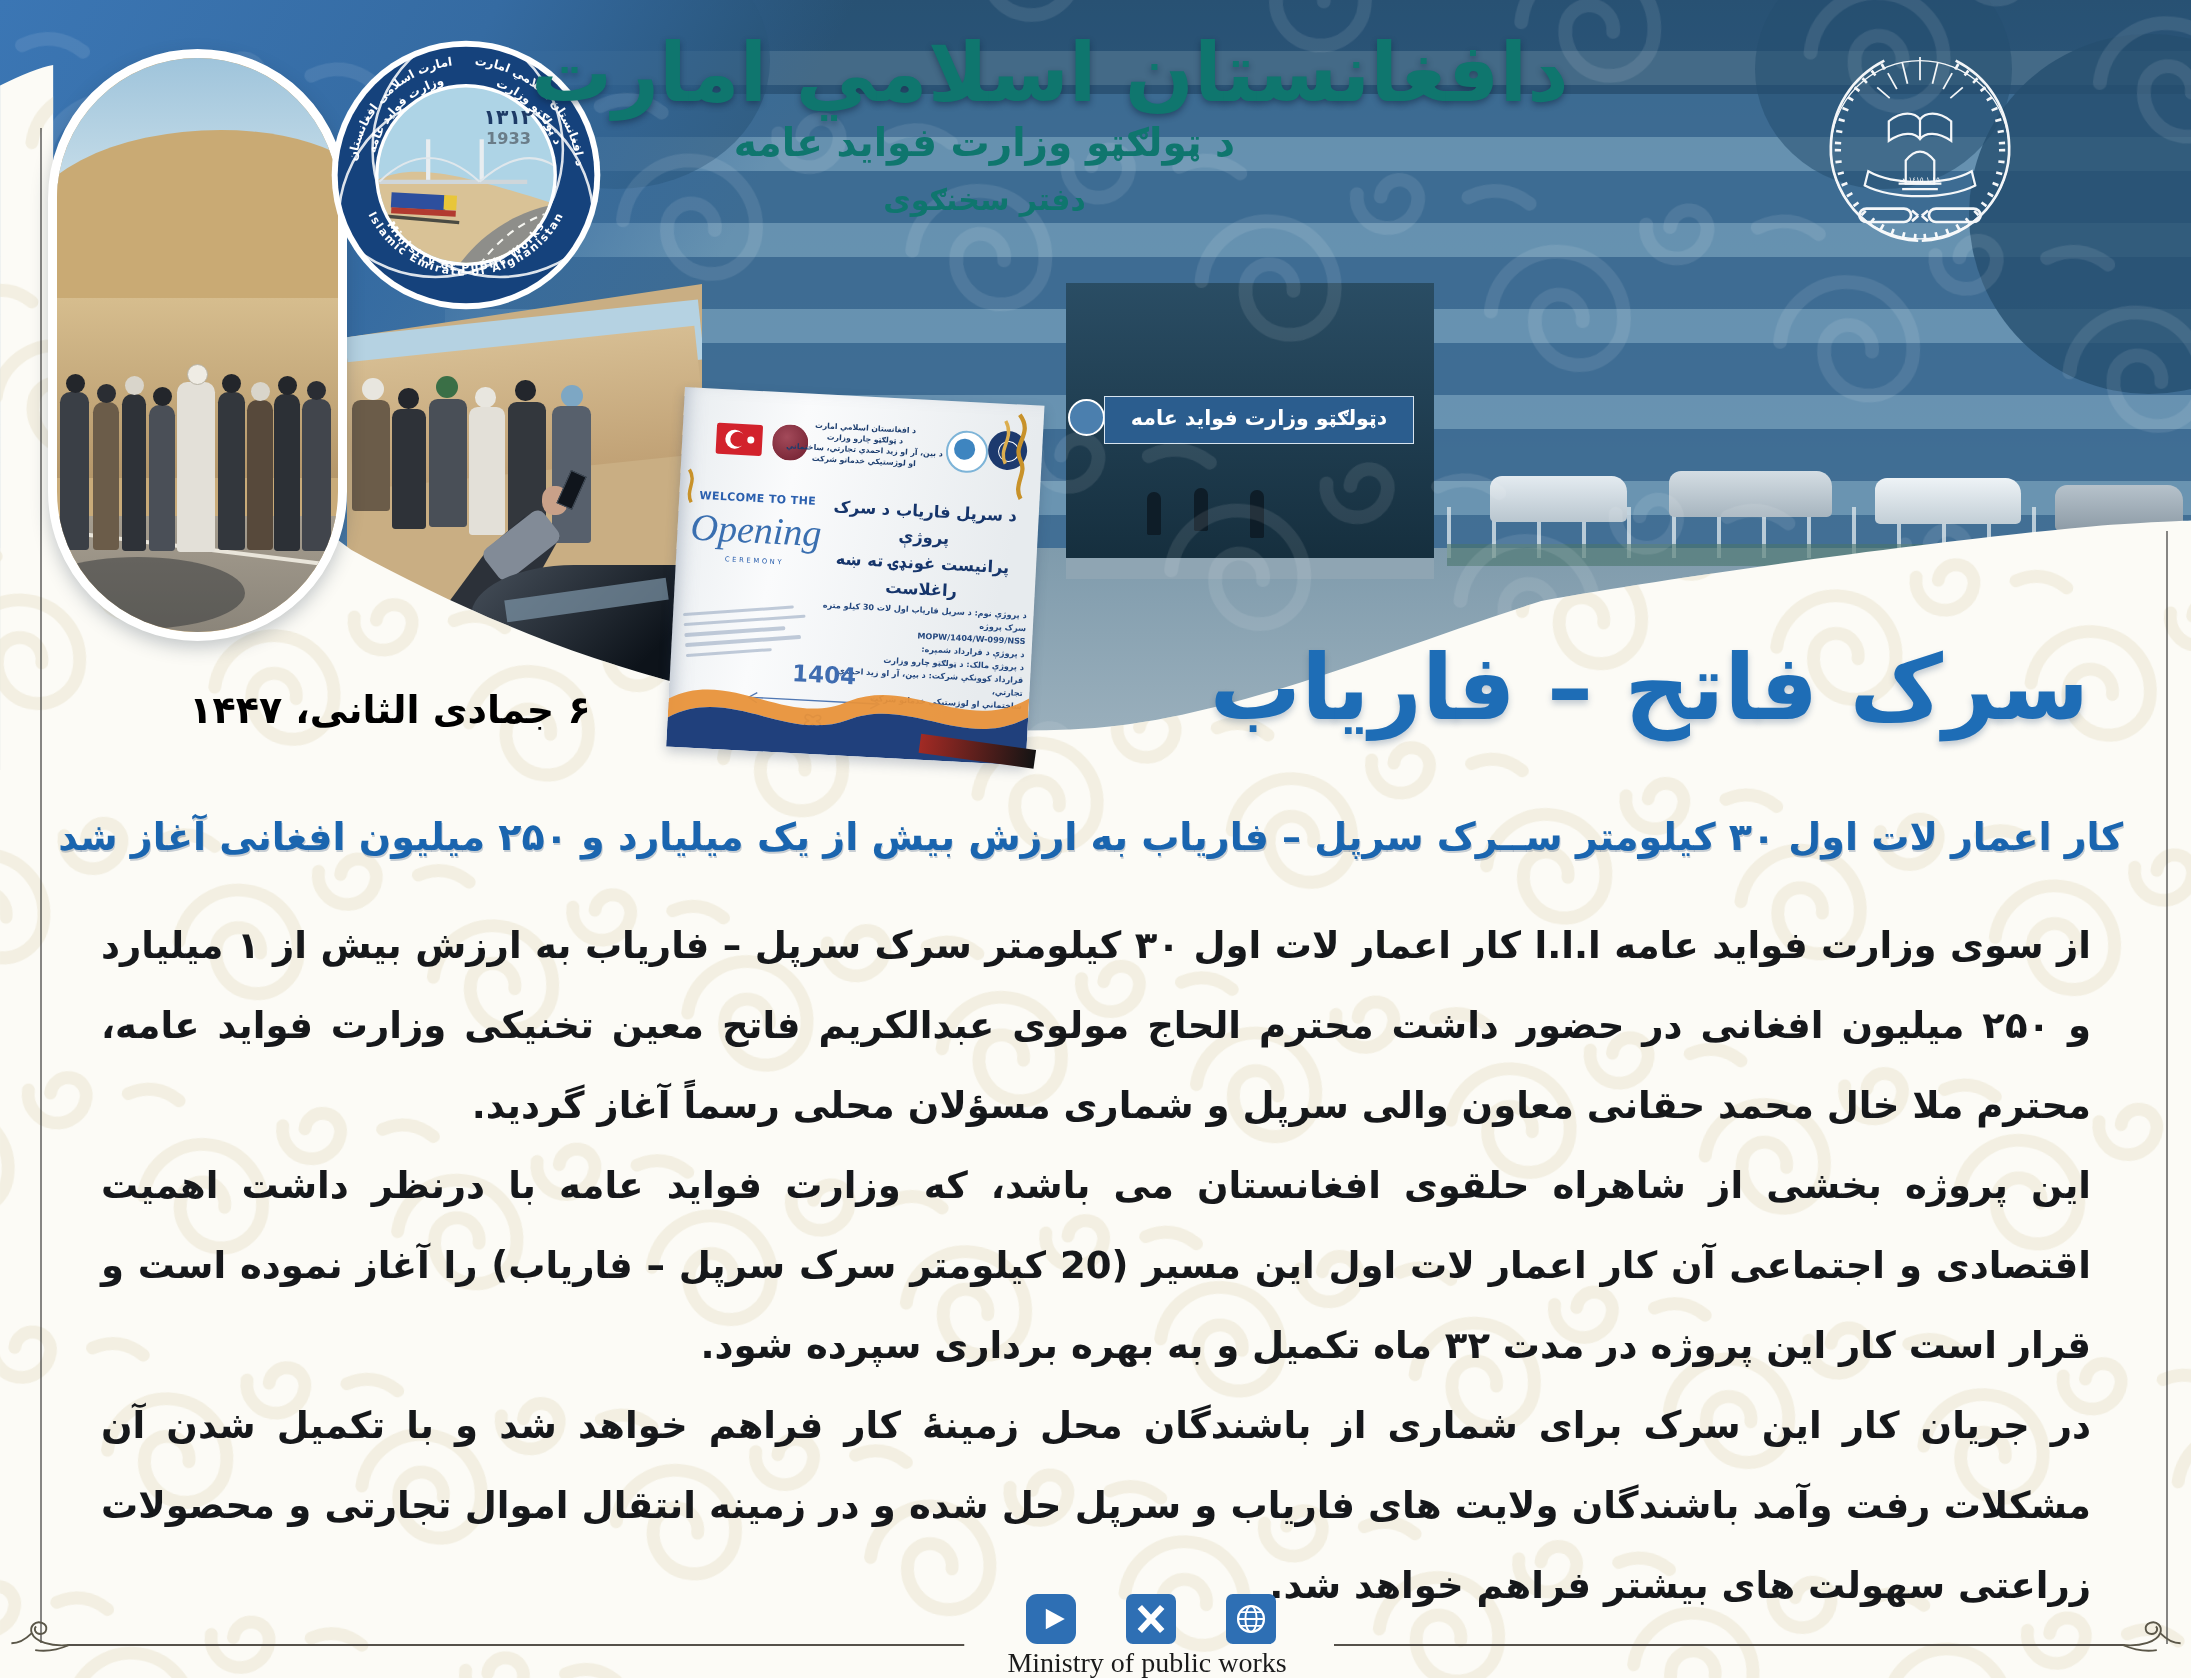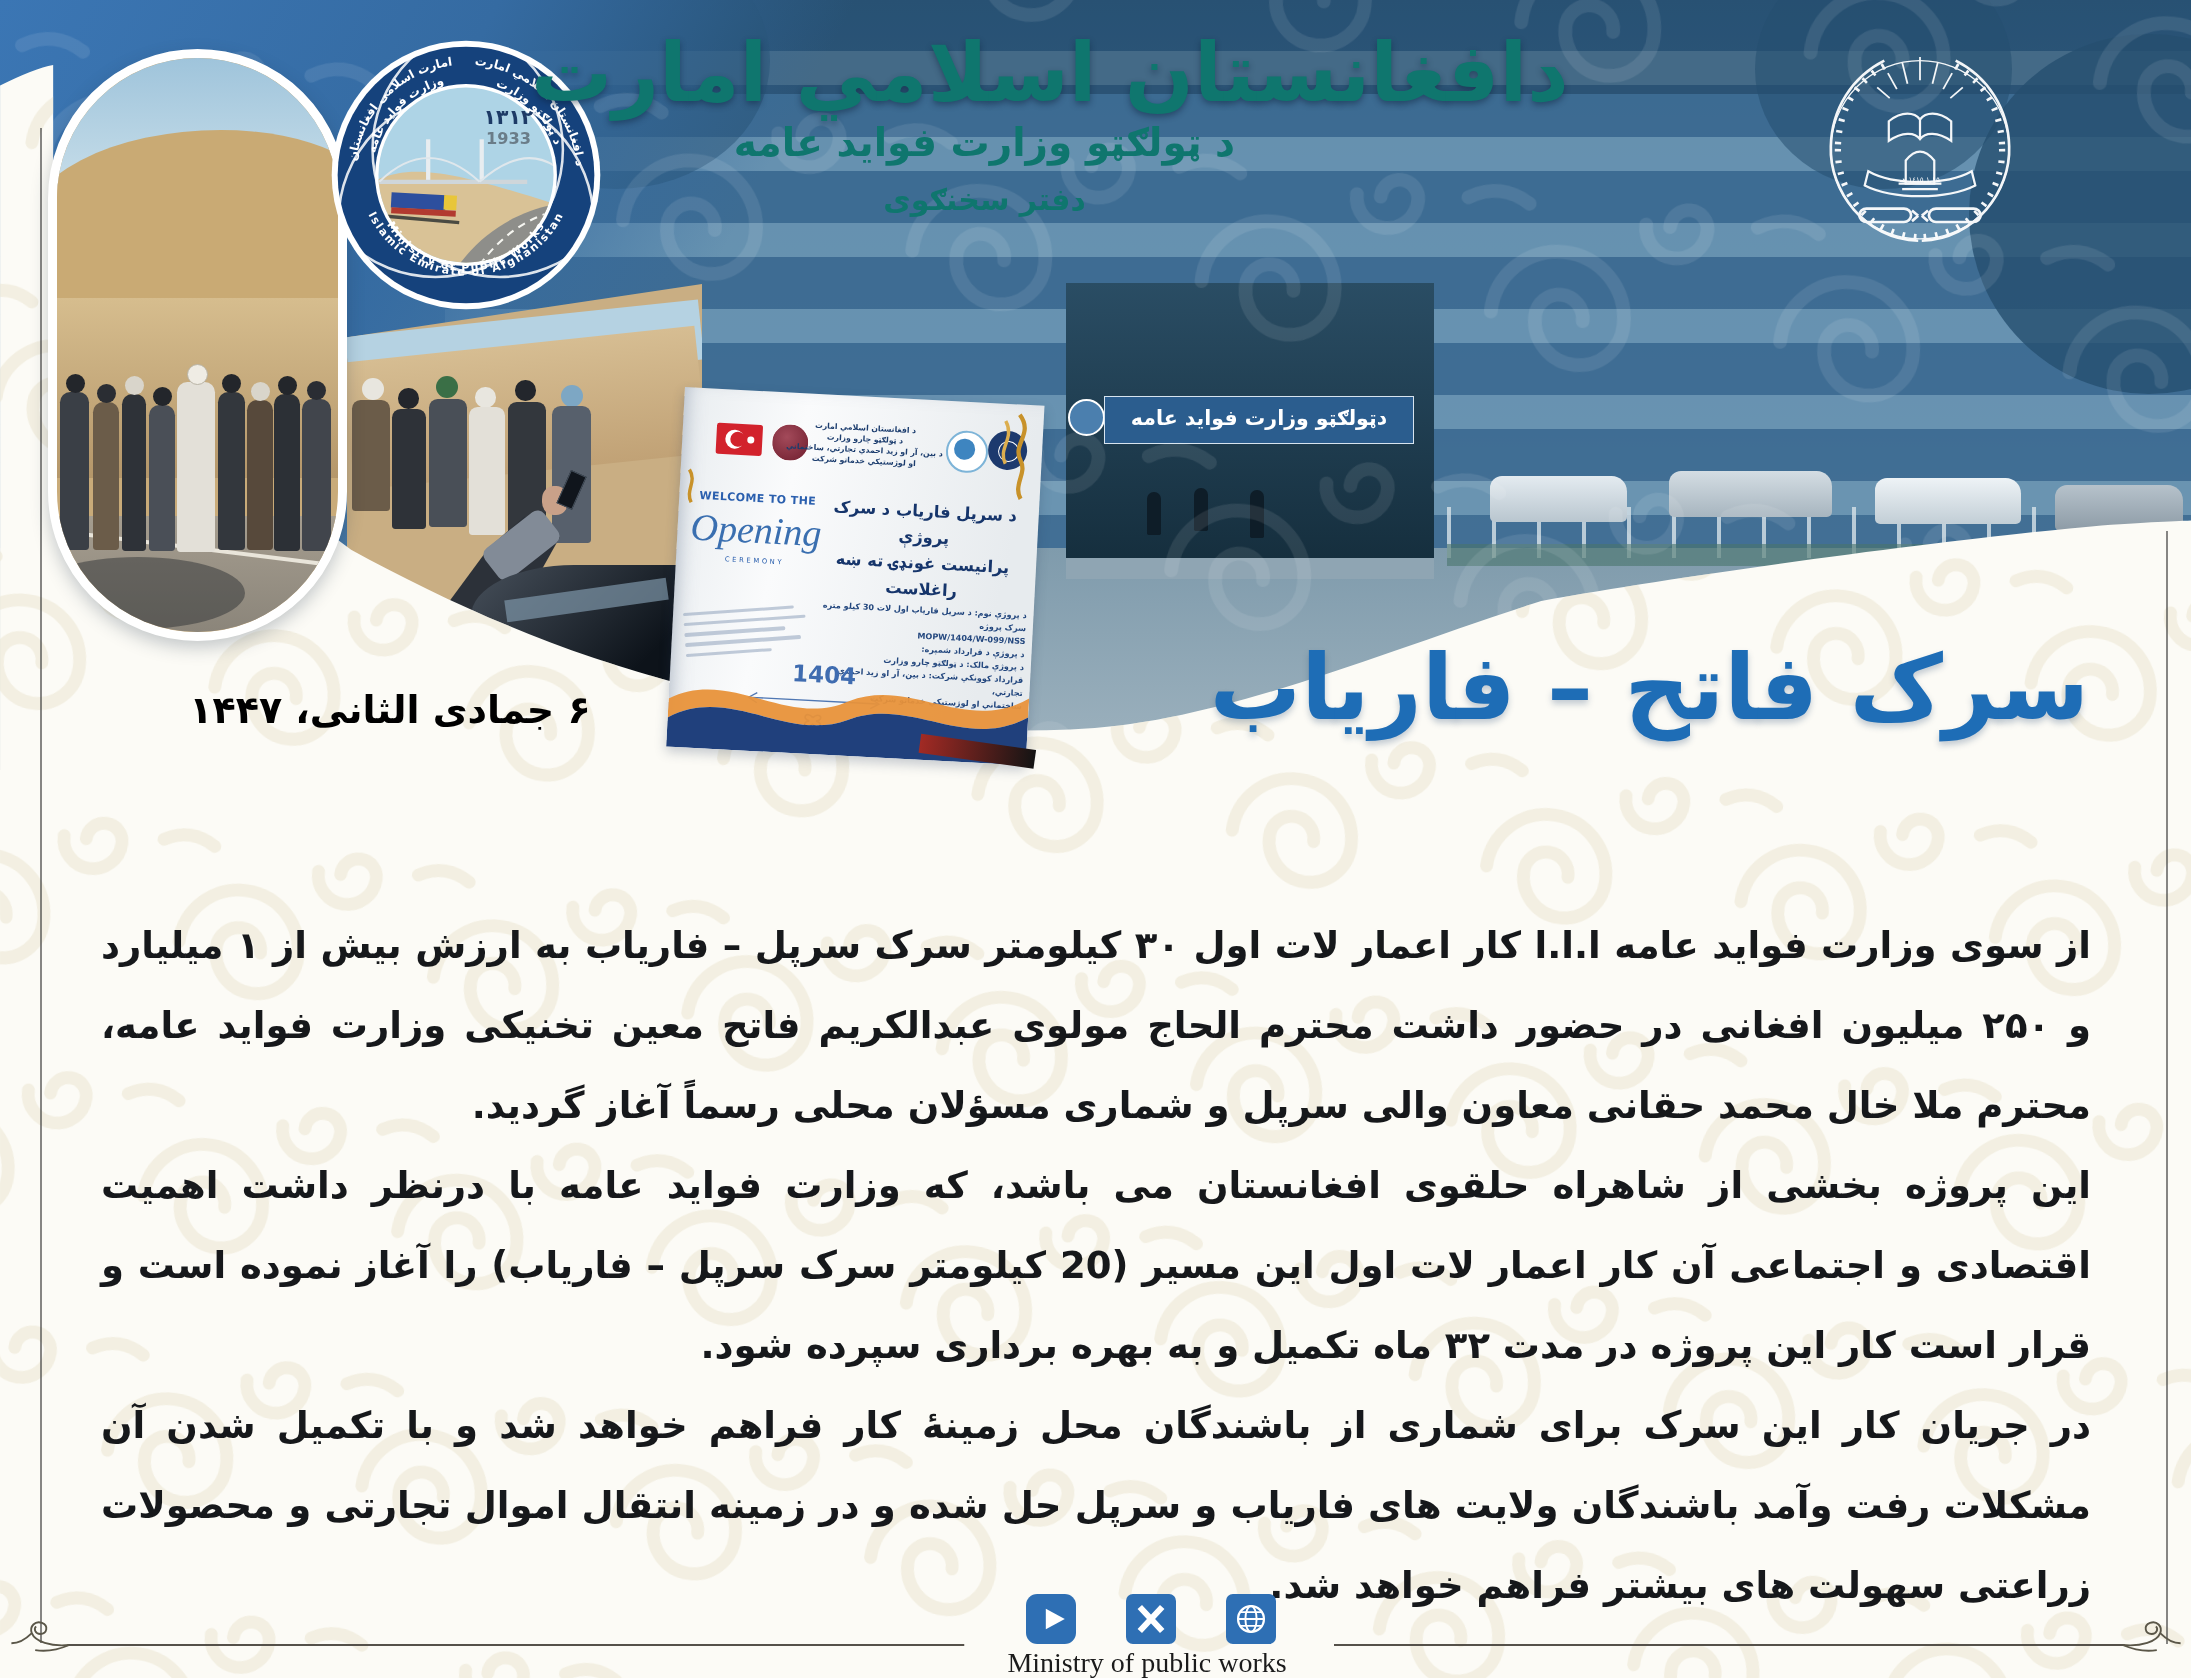--- a/index.html
+++ b/index.html
@@ -393,20 +393,21 @@
       </g>
     </g>
     <text x="120" y="158" fill="#ffffff" font-size="8" text-anchor="middle">١٤١٥,١,١٥ هـ</text>
   </svg>
 
   <div id="line-left"></div>
   <div id="line-right"></div>
 
   <div id="date-line">۶ جمادی الثانی، ۱۴۴۷</div>
   <div id="main-title">سرک فاتح – فاریاب</div>
+  <div id="subtitle">کار اعمار لات اول ۳۰ کیلومتر ســرک سرپل – فاریاب به ارزش بیش از یک میلیارد و ۲۵۰ میلیون افغانی آغاز شد</div>
 
   <div id="bodytext">
     <p>از سوی وزارت فواید عامه ا.ا.ا کار اعمار لات اول ۳۰ کیلومتر سرک سرپل – فاریاب به ارزش بیش از ۱ میلیارد و ۲۵۰ میلیون افغانی در حضور داشت محترم الحاج مولوی عبدالکریم فاتح معین تخنیکی وزارت فواید عامه، محترم ملا خال محمد حقانی معاون والی سرپل و شماری مسؤلان محلی رسماً آغاز گردید.</p>
     <p>این پروژه بخشی از شاهراه حلقوی افغانستان می باشد، که وزارت فواید عامه با درنظر داشت اهمیت اقتصادی و اجتماعی آن کار اعمار لات اول این مسیر (20 کیلومتر سرک سرپل – فاریاب) را آغاز نموده است و قرار است کار این پروژه در مدت ۳۲ ماه تکمیل و به بهره برداری سپرده شود.</p>
     <p>در جریان کار این سرک برای شماری از باشندگان محل زمینهٔ کار فراهم خواهد شد و با تکمیل شدن آن مشکلات رفت وآمد باشندگان ولایت های فاریاب و سرپل حل شده و در زمینه انتقال اموال تجارتی و محصولات زراعتی سهولت های بیشتر فراهم خواهد شد.</p>
   </div>
 
   <div id="footer-icons">
     <span class="sicon">
       <svg width="50" height="50" viewBox="0 0 58 58">

